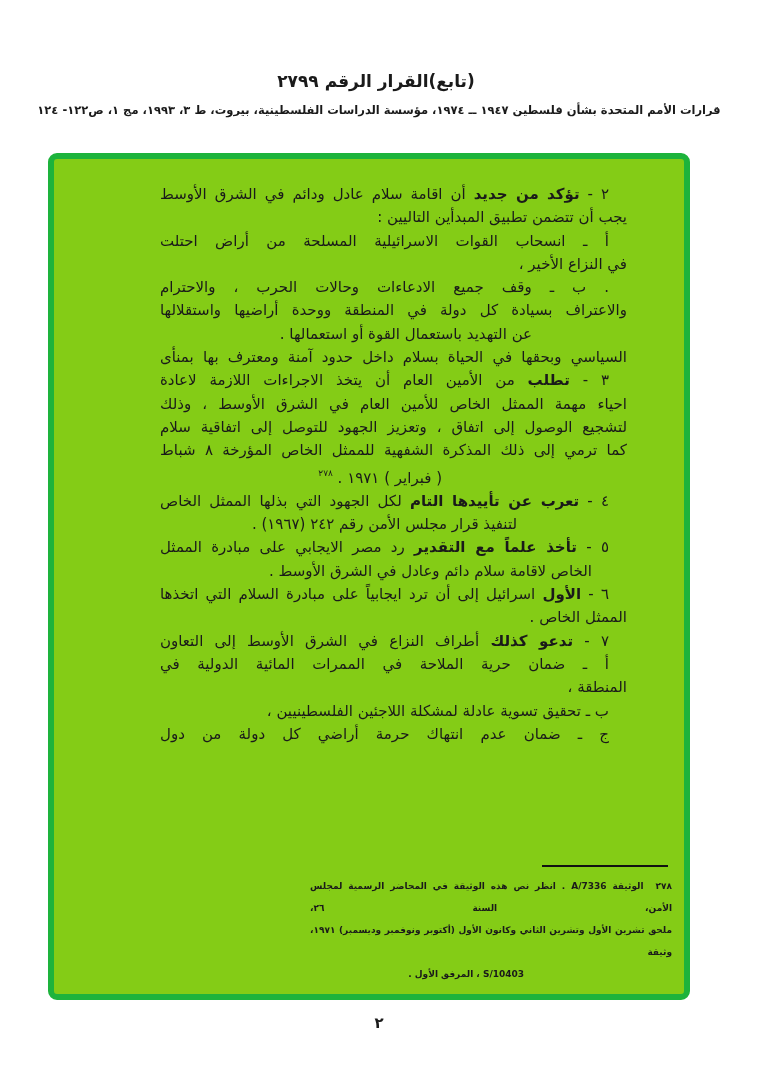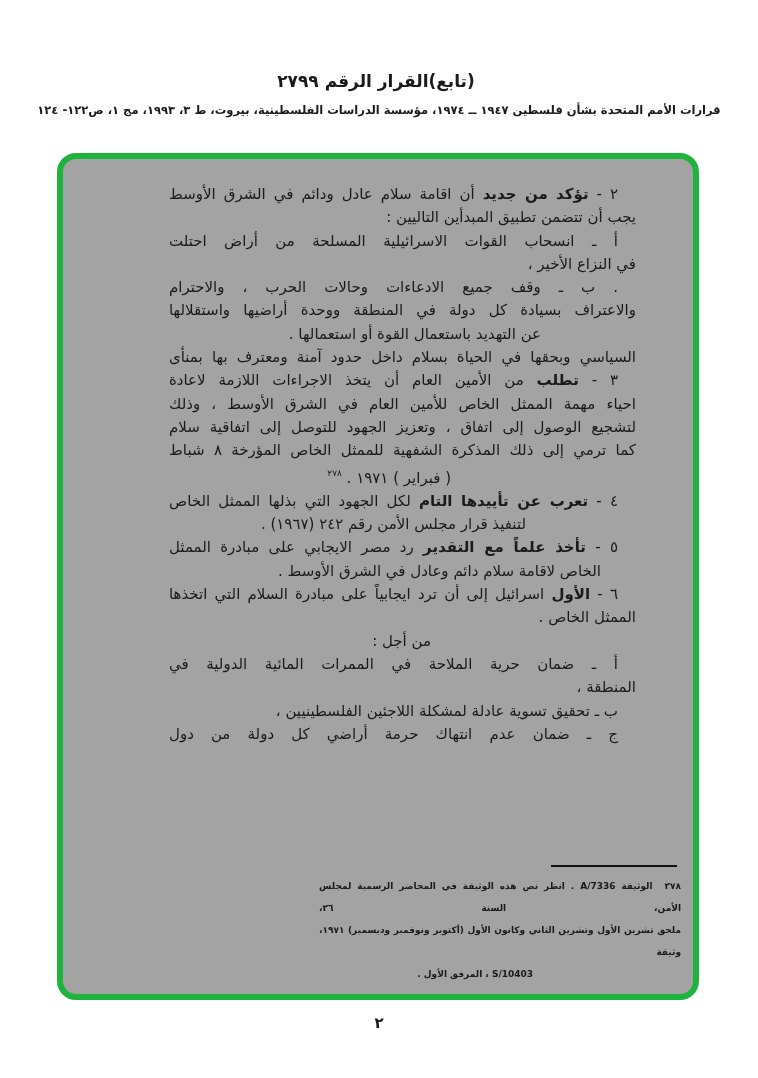--- a/index.html
+++ b/index.html
@@ -17,23 +17,22 @@
     font-size: 17px; font-weight: bold; letter-spacing: 0.5px;
   }
   .doc-source {
     position: absolute; top: 103px; left: 0; width: 758px;
     text-align: center; direction: rtl;
     font-size: 11.5px; font-weight: bold; white-space: nowrap;
   }
   .green-box {
     position: absolute; left: 48px; top: 153px;
     width: 630px; height: 835px;
-    border: 6px solid #1db33c; border-radius: 19px;
-    background: #a3a3a3;
-    margin-left: 9px;
+    border: 6px solid #1db33c; border-radius: 9px;
+    background: #84cc16;
   }
   .doc-body {
     position: absolute; top: 24px; right: 57px; width: 467px;
     direction: rtl;
     font-size: 15px; line-height: 23.3px;
   }
   .line { text-align: justify; text-align-last: justify; }
   .line.indent { text-indent: 18px; }
   .line.end { text-align-last: right; }
   .b { font-weight: bold; }
@@ -74,21 +73,21 @@
       <div class="line"><span>احياء مهمة الممثل الخاص للأمين العام في الشرق الأوسط ، وذلك</span></div>
       <div class="line"><span>لتشجيع الوصول إلى اتفاق ، وتعزيز الجهود للتوصل إلى اتفاقية سلام</span></div>
       <div class="line"><span>كما ترمي إلى ذلك المذكرة الشفهية للممثل الخاص المؤرخة ٨ شباط</span></div>
       <div class="line end" style="padding-right: 185px;"><span>( فبراير ) ١٩٧١ . </span><sup>٢٧٨</sup></div>
       <div class="line indent"><span>٤ - </span><span class="b">تعرب عن تأييدها التام</span><span> لكل الجهود التي بذلها الممثل الخاص</span></div>
       <div class="line end" style="padding-right: 110px;"><span>لتنفيذ قرار مجلس الأمن رقم ٢٤٢ (١٩٦٧) .</span></div>
       <div class="line indent"><span>٥ - </span><span class="b">تأخذ علماً مع التقدير</span><span> رد مصر الايجابي على مبادرة الممثل</span></div>
       <div class="line end" style="padding-right: 35px;"><span>الخاص لاقامة سلام دائم وعادل في الشرق الأوسط .</span></div>
       <div class="line indent"><span>٦ - </span><span class="b">الأول</span><span> اسرائيل إلى أن ترد ايجابياً على مبادرة السلام التي اتخذها</span></div>
       <div class="line end"><span>الممثل الخاص .</span></div>
-      <div class="line end" style="padding-right: 205px;"><span>من أجل :</span></div>
+      <div class="line indent"><span>٧ - </span><span class="b">تدعو كذلك</span><span> أطراف النزاع في الشرق الأوسط إلى التعاون</span></div>
       <div class="line indent"><span>أ ـ ضمان حرية الملاحة في الممرات المائية الدولية في</span></div>
       <div class="line end"><span>المنطقة ،</span></div>
       <div class="line indent end"><span>ب ـ تحقيق تسوية عادلة لمشكلة اللاجئين الفلسطينيين ،</span></div>
       <div class="line indent"><span>ج ـ ضمان عدم انتهاك حرمة أراضي كل دولة من دول</span></div>
     </div>
   <div class="footnote-rule" style="border-top-color: rgb(17, 17, 17);"></div>
   <div class="footnote">
       <div class="fn-line"><span class="fn-num">٢٧٨</span><span>الوثيقة A/7336 . انظر نص هذه الوثيقة في المحاضر الرسمية لمجلس الأمن، السنة ٢٦،</span></div>
       <div class="fn-line"><span>ملحق تشرين الأول وتشرين الثاني وكانون الأول (أكتوبر ونوفمبر وديسمبر) ١٩٧١، وثيقة</span></div>
       <div class="fn-line end" style="padding-right: 148px;"><span>S/10403 ، المرفق الأول .</span></div>

